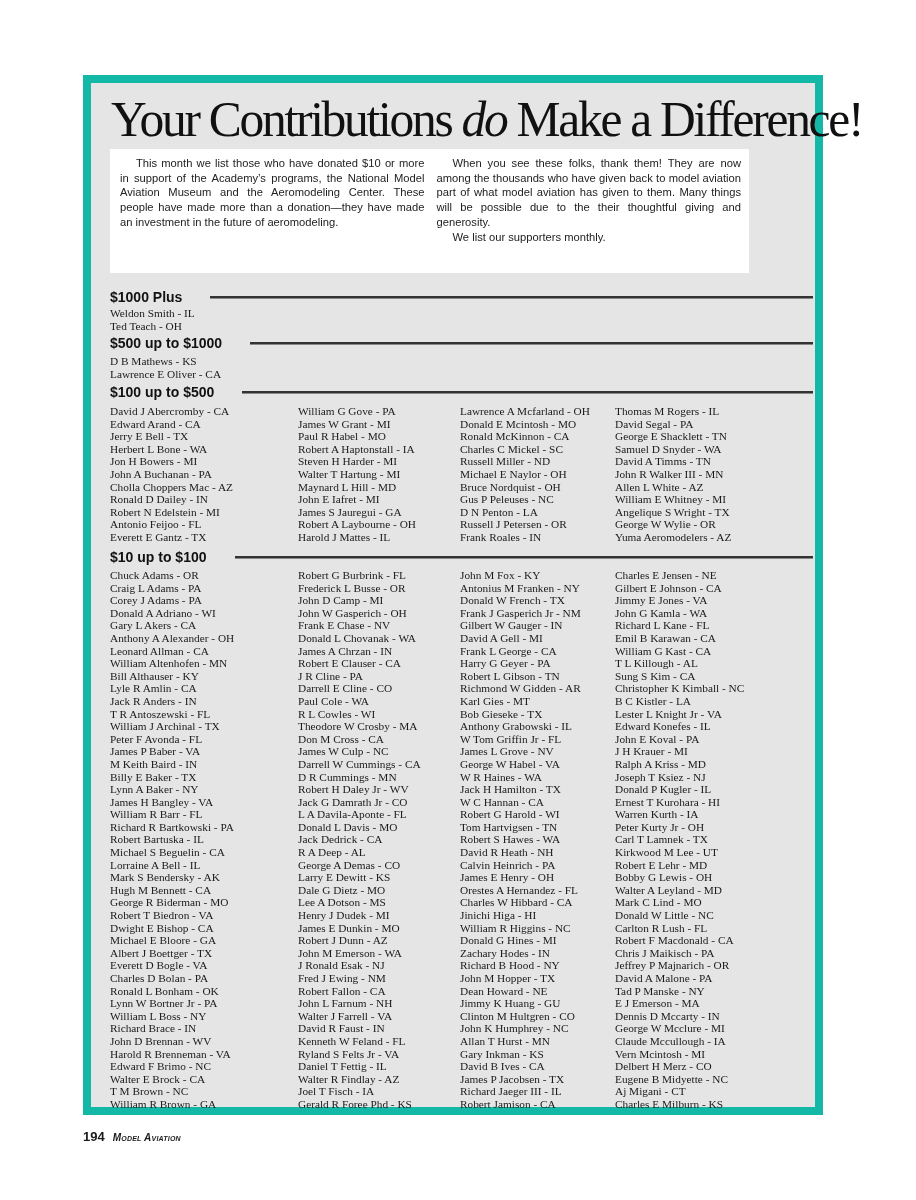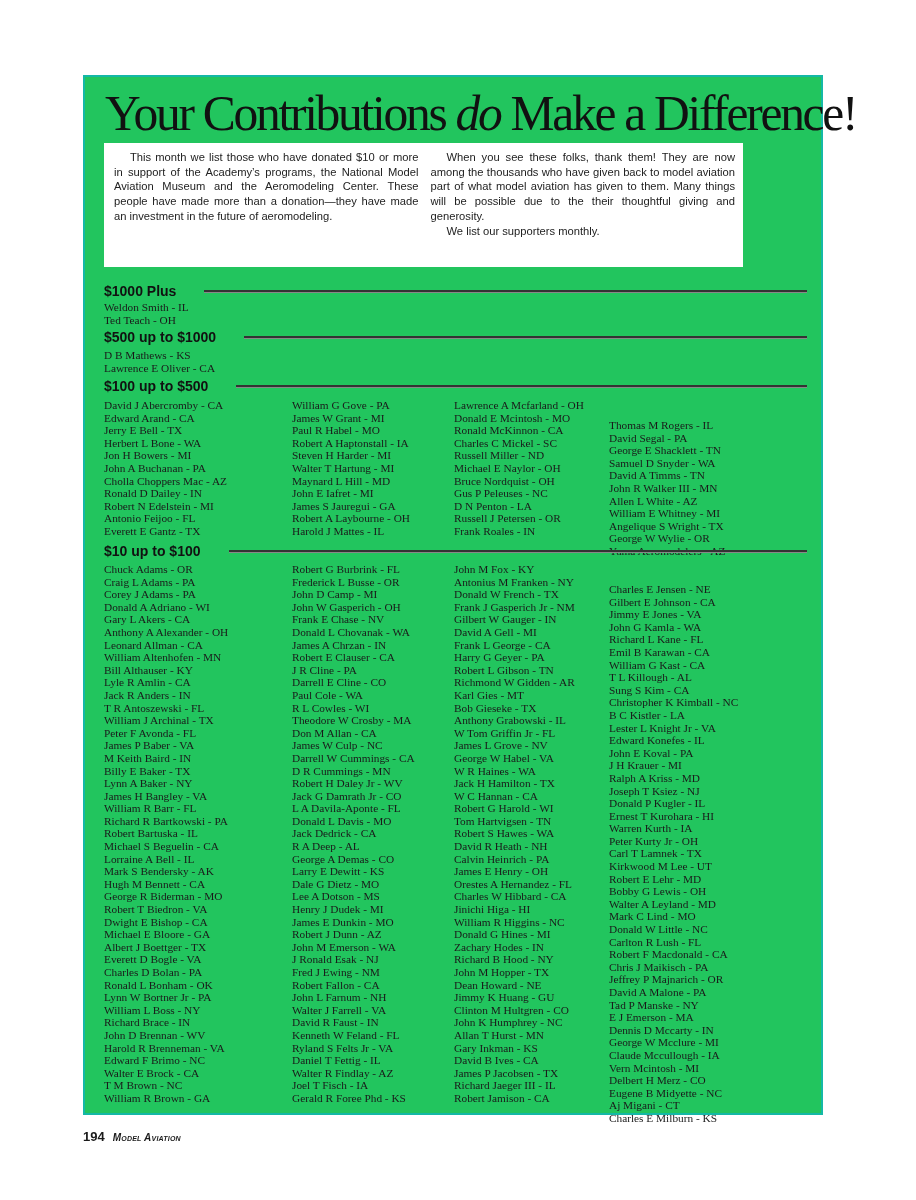--- a/index.html
+++ b/index.html
@@ -2,21 +2,21 @@
 <html><head>
 <meta charset="utf-8">
 <style>
   html, body { margin: 0; padding: 0; }
   body {
     width: 916px; height: 1200px; background: #ffffff; position: relative;
     font-family: "Liberation Serif", serif; color: #1a1a1a; overflow: hidden;
   }
   .panel {
     position: absolute; left: 83px; top: 75px; width: 740px; height: 1040px;
-    background: #22c55e; border: 2px solid #14b8a6; box-sizing: border-box;
+    background: #e5e5e5; border: 8px solid #14b8a6; box-sizing: border-box;
   }
   .title {
     position: absolute; left: 20px; top: 6px; width: 705px; white-space: nowrap;
     font-family: "Liberation Serif", serif; font-size: 50px; letter-spacing: -2.3px;
     transform: scaleX(0.99); transform-origin: left top; color: #111;
     line-height: 60px;
   }
   .title i { font-style: italic; }
   .intro {
     position: absolute; left: 19px; top: 66px; width: 639px; height: 124px;
@@ -48,21 +48,21 @@
     white-space: nowrap;
   }
   .grid {
     position: absolute; left: 19px; width: 705px; display: flex;
     font-size: 11.3px; line-height: 12.6px; white-space: nowrap;
   }
   .grid .gcol { flex: none; }
   .grid .gcol:nth-child(1) { width: 188px; }
   .grid .gcol:nth-child(2) { width: 162px; }
   .grid .gcol:nth-child(3) { width: 155px; }
-  .grid .gcol:nth-child(4) { width: 190px; margin-top: 20px; }
+  .grid .gcol:nth-child(4) { width: 190px; }
   .name { display: block; }
   .footer {
     position: absolute; left: 83px; top: 1129px; display: flex; align-items: baseline;
     gap: 8px;
   }
   .footer .page { font-family: "Liberation Sans", sans-serif; font-weight: bold; font-size: 13px; }
   .footer .mag {
     font-family: "Liberation Sans", sans-serif; font-weight: bold; font-style: italic;
     font-size: 10px; letter-spacing: 0.2px; font-variant: small-caps;
   }
@@ -217,21 +217,21 @@
         <span class="name">John W Gasperich - OH</span>
         <span class="name">Frank E Chase - NV</span>
         <span class="name">Donald L Chovanak - WA</span>
         <span class="name">James A Chrzan - IN</span>
         <span class="name">Robert E Clauser - CA</span>
         <span class="name">J R Cline - PA</span>
         <span class="name">Darrell E Cline - CO</span>
         <span class="name">Paul Cole - WA</span>
         <span class="name">R L Cowles - WI</span>
         <span class="name">Theodore W Crosby - MA</span>
-        <span class="name">Don M Allan - CA</span>
+        <span class="name">Don M Cross - CA</span>
         <span class="name">James W Culp - NC</span>
         <span class="name">Darrell W Cummings - CA</span>
         <span class="name">D R Cummings - MN</span>
         <span class="name">Robert H Daley Jr - WV</span>
         <span class="name">Jack G Damrath Jr - CO</span>
         <span class="name">L A Davila-Aponte - FL</span>
         <span class="name">Donald L Davis - MO</span>
         <span class="name">Jack Dedrick - CA</span>
         <span class="name">R A Deep - AL</span>
         <span class="name">George A Demas - CO</span>

